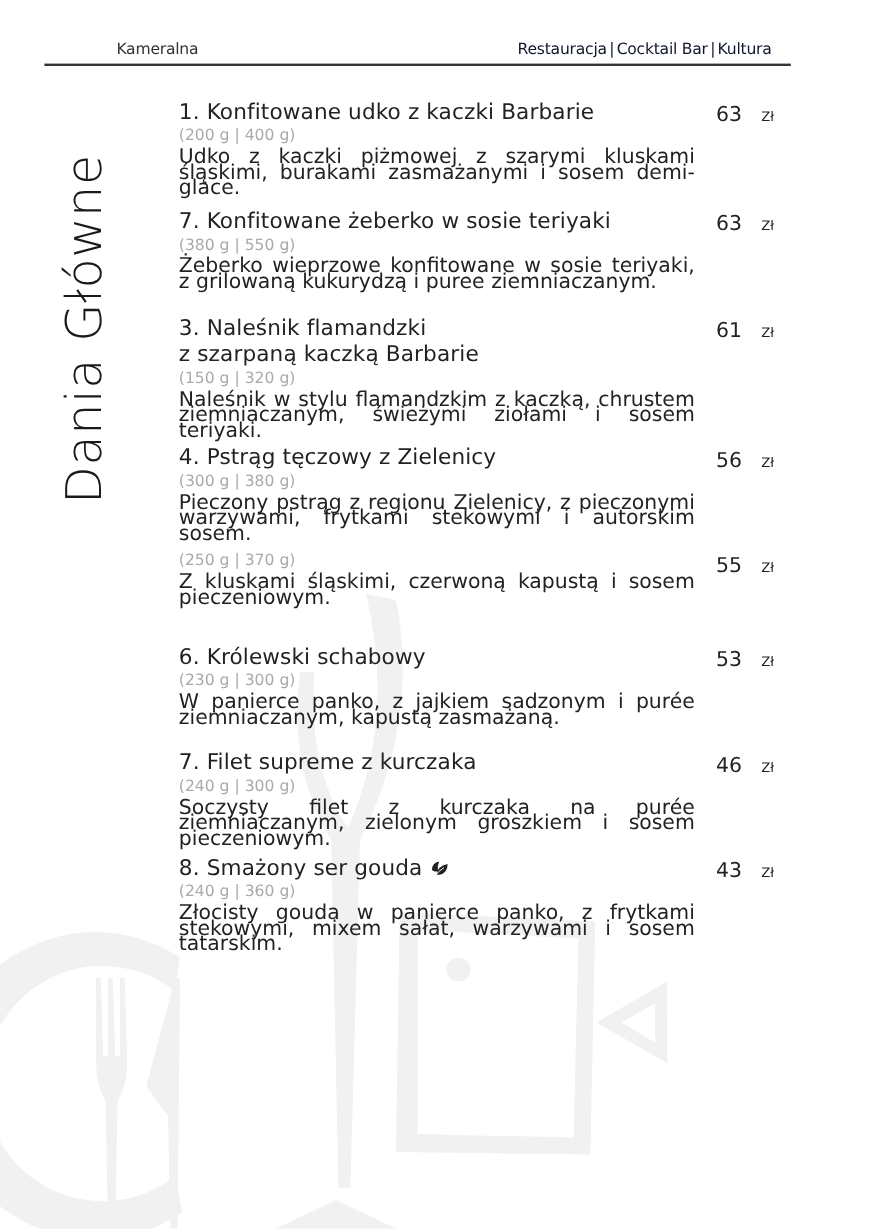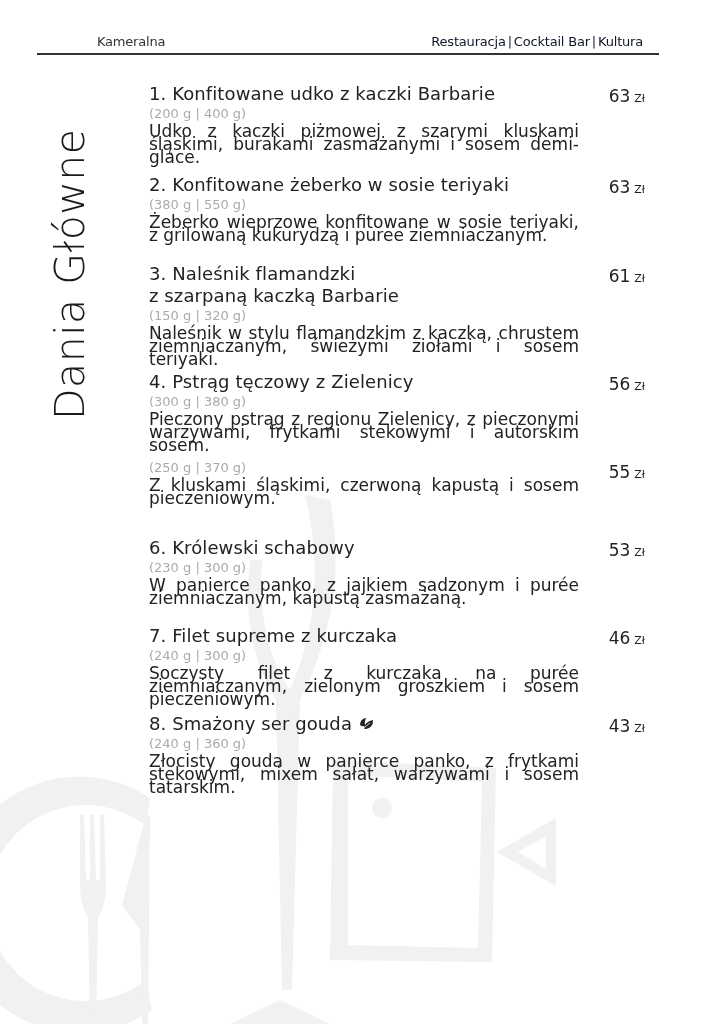--- a/index.html
+++ b/index.html
@@ -32,21 +32,21 @@
     .menu { position: absolute; left: 149px; top: 83px; width: 500px; z-index: 2; }
     .item { position: relative; }
     .item-name {
       font-size: 18px; color: #222; line-height: 22px; width: 420px;
       letter-spacing: 0.1px; display: flex; align-items: center;
     }
     .item-price {
       position: absolute; right: 4px; top: 3px; font-size: 17px; color: #222;
       white-space: nowrap;
     }
-    .item-price .cur { font-size: 11px; margin-left: 4px; }
+    .item-price .cur { font-size: 11px; margin-left: 16px; }
     .item-weight { font-size: 13px; color: #aaaaaa; line-height: 17px; margin-top: 0px; }
     .item-desc { font-size: 17px; color: #222; line-height: 13px; width: 430px; margin-top: 3px; text-align: justify; }
     .leaf { display: inline-block; width: 16px; height: 16px; margin-left: 6px; }
   </style>
 </head>
 <body>
 
 <svg class="watermark" viewBox="0 0 724 1024">
   <g fill="#f1f1f1" stroke="none">
 
@@ -80,21 +80,21 @@
 <div class="menu">
 
   <div class="item" style="height:91px;">
     <div class="item-name">1. Konfitowane udko z kaczki Barbarie</div>
     <div class="item-price"><span>63</span><span class="cur">Zł</span></div>
     <div class="item-weight">(200 g | 400 g)</div>
     <div class="item-desc">Udko z kaczki piżmowej z szarymi kluskami śląskimi, burakami zasmażanymi i sosem demi-glace.</div>
   </div>
 
   <div class="item" style="height:89px;">
-    <div class="item-name">2. Konfitowane żeberko w sosie teriyaki</div>
+    <div class="item-name">7. Konfitowane żeberko w sosie teriyaki</div>
     <div class="item-price"><span>63</span><span class="cur">Zł</span></div>
     <div class="item-weight">(380 g | 550 g)</div>
     <div class="item-desc">Żeberko wieprzowe konfitowane w sosie teriyaki, z grilowaną kukurydzą i puree ziemniaczanym.</div>
   </div>
 
   <div class="item" style="height:108px;">
     <div class="item-name">3. Naleśnik flamandzki</div>
     <div class="item-name">z szarpaną kaczką Barbarie</div>
     <div class="item-price"><span>61</span><span class="cur">Zł</span></div>
     <div class="item-weight">(150 g | 320 g)</div>

